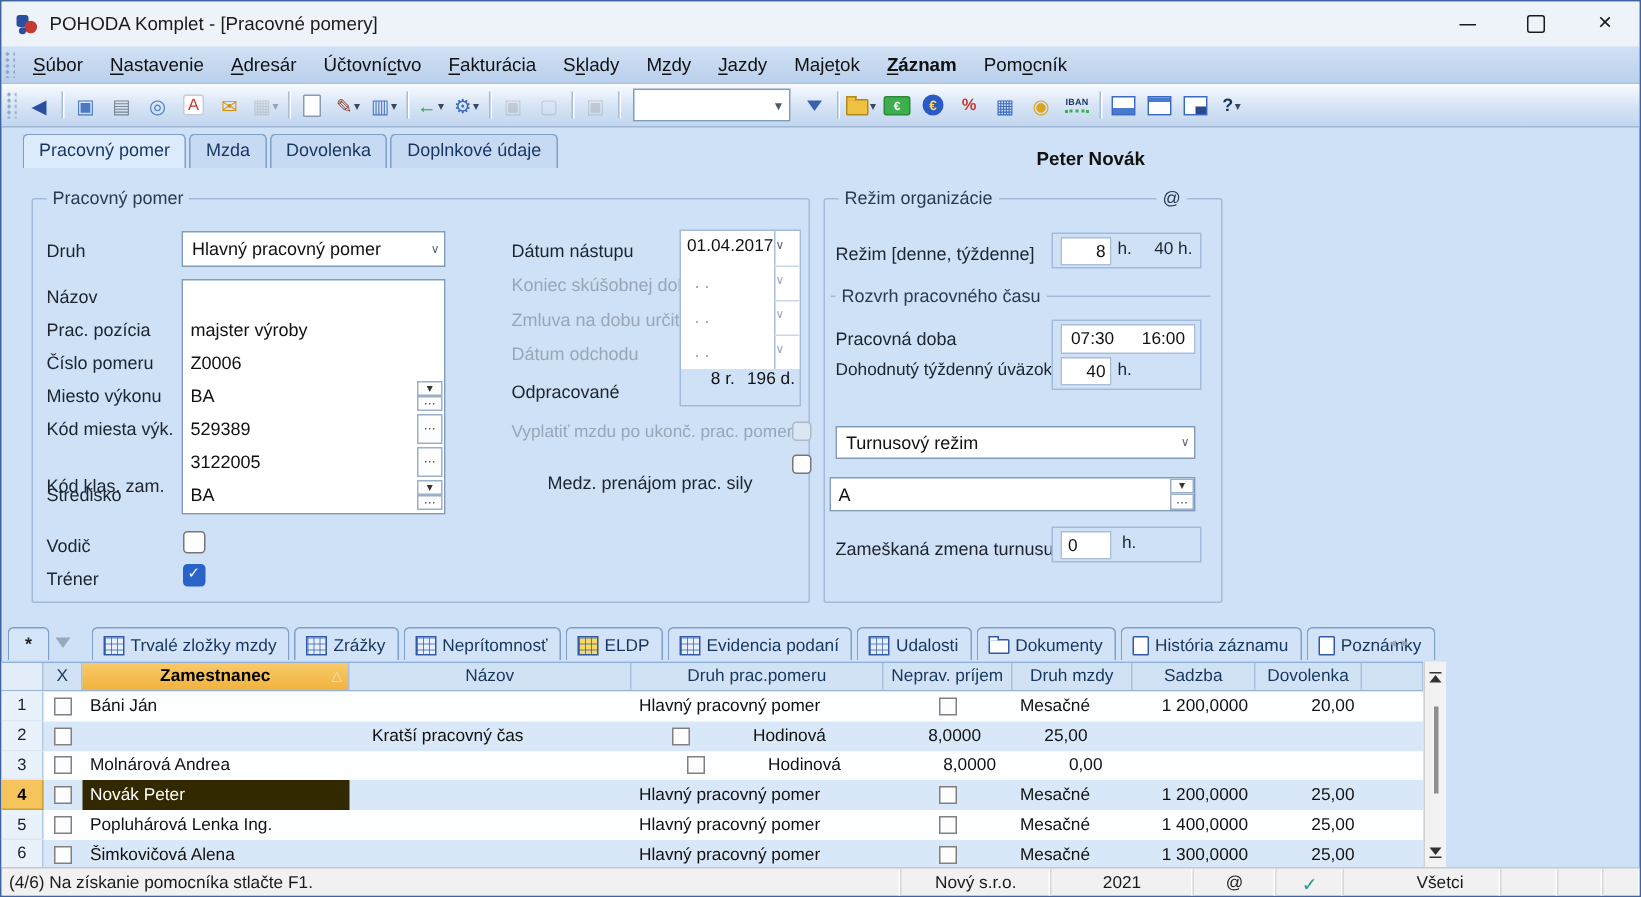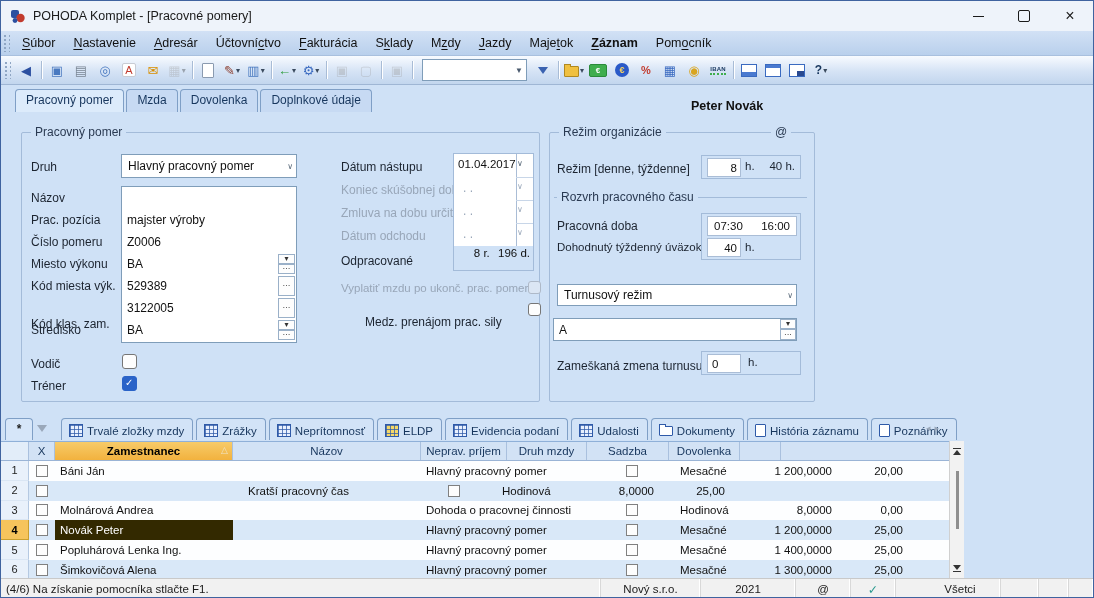--- a/index.html
+++ b/index.html
@@ -417,20 +417,21 @@
       </div>
     <div class="dnav">◂▸</div>
   </div>
 
   <div class="table">
     <div class="thead" id="thead">
         <div class="th num" style="width: 28px;"></div>
         <div class="th" style="width: 26px;">X</div>
         <div class="th zam" style="width: 178px;">Zamestnanec<span class="sort">△</span></div>
         <div class="th" style="width: 188px;">Názov</div>
+        <div class="th" style="width: 168px;">Druh prac.pomeru</div>
         <div class="th" style="width: 86px;">Neprav. príjem</div>
         <div class="th" style="width: 80px;">Druh mzdy</div>
         <div class="th" style="width: 82px;">Sadzba</div>
         <div class="th" style="width: 71px;">Dovolenka</div>
         <div class="th" style="width: 41px;"></div>
       </div>
     <div id="tbody">
         <div class="tr even">
           <div class="td numcell" style="width: 28px;">1</div>
           <div class="td center" style="width: 26px;">
@@ -462,21 +463,20 @@
           <div class="td right" style="width: 71px;">25,00</div>
           <div class="td" style="width: 41px;"></div>
         </div>
         <div class="tr even">
           <div class="td numcell" style="width: 28px;">3</div>
           <div class="td center" style="width: 26px;">
             <span class="cb-sq"></span>
           </div>
           <div class="td namecell" style="width: 178px;">Molnárová Andrea</div>
           <div class="td" style="width: 188px;"></div>
-          <div class="td" style="width: 168px;">Dohoda o pracovnej činnosti</div>
           <div class="td center" style="width: 86px;">
             <span class="cb-sq"></span>
           </div>
           <div class="td" style="width: 80px;">Hodinová</div>
           <div class="td right" style="width: 82px;">8,0000</div>
           <div class="td right" style="width: 71px;">0,00</div>
           <div class="td" style="width: 41px;"></div>
         </div>
         <div class="tr odd">
           <div class="td numcell sel" style="width: 28px;">4</div>

